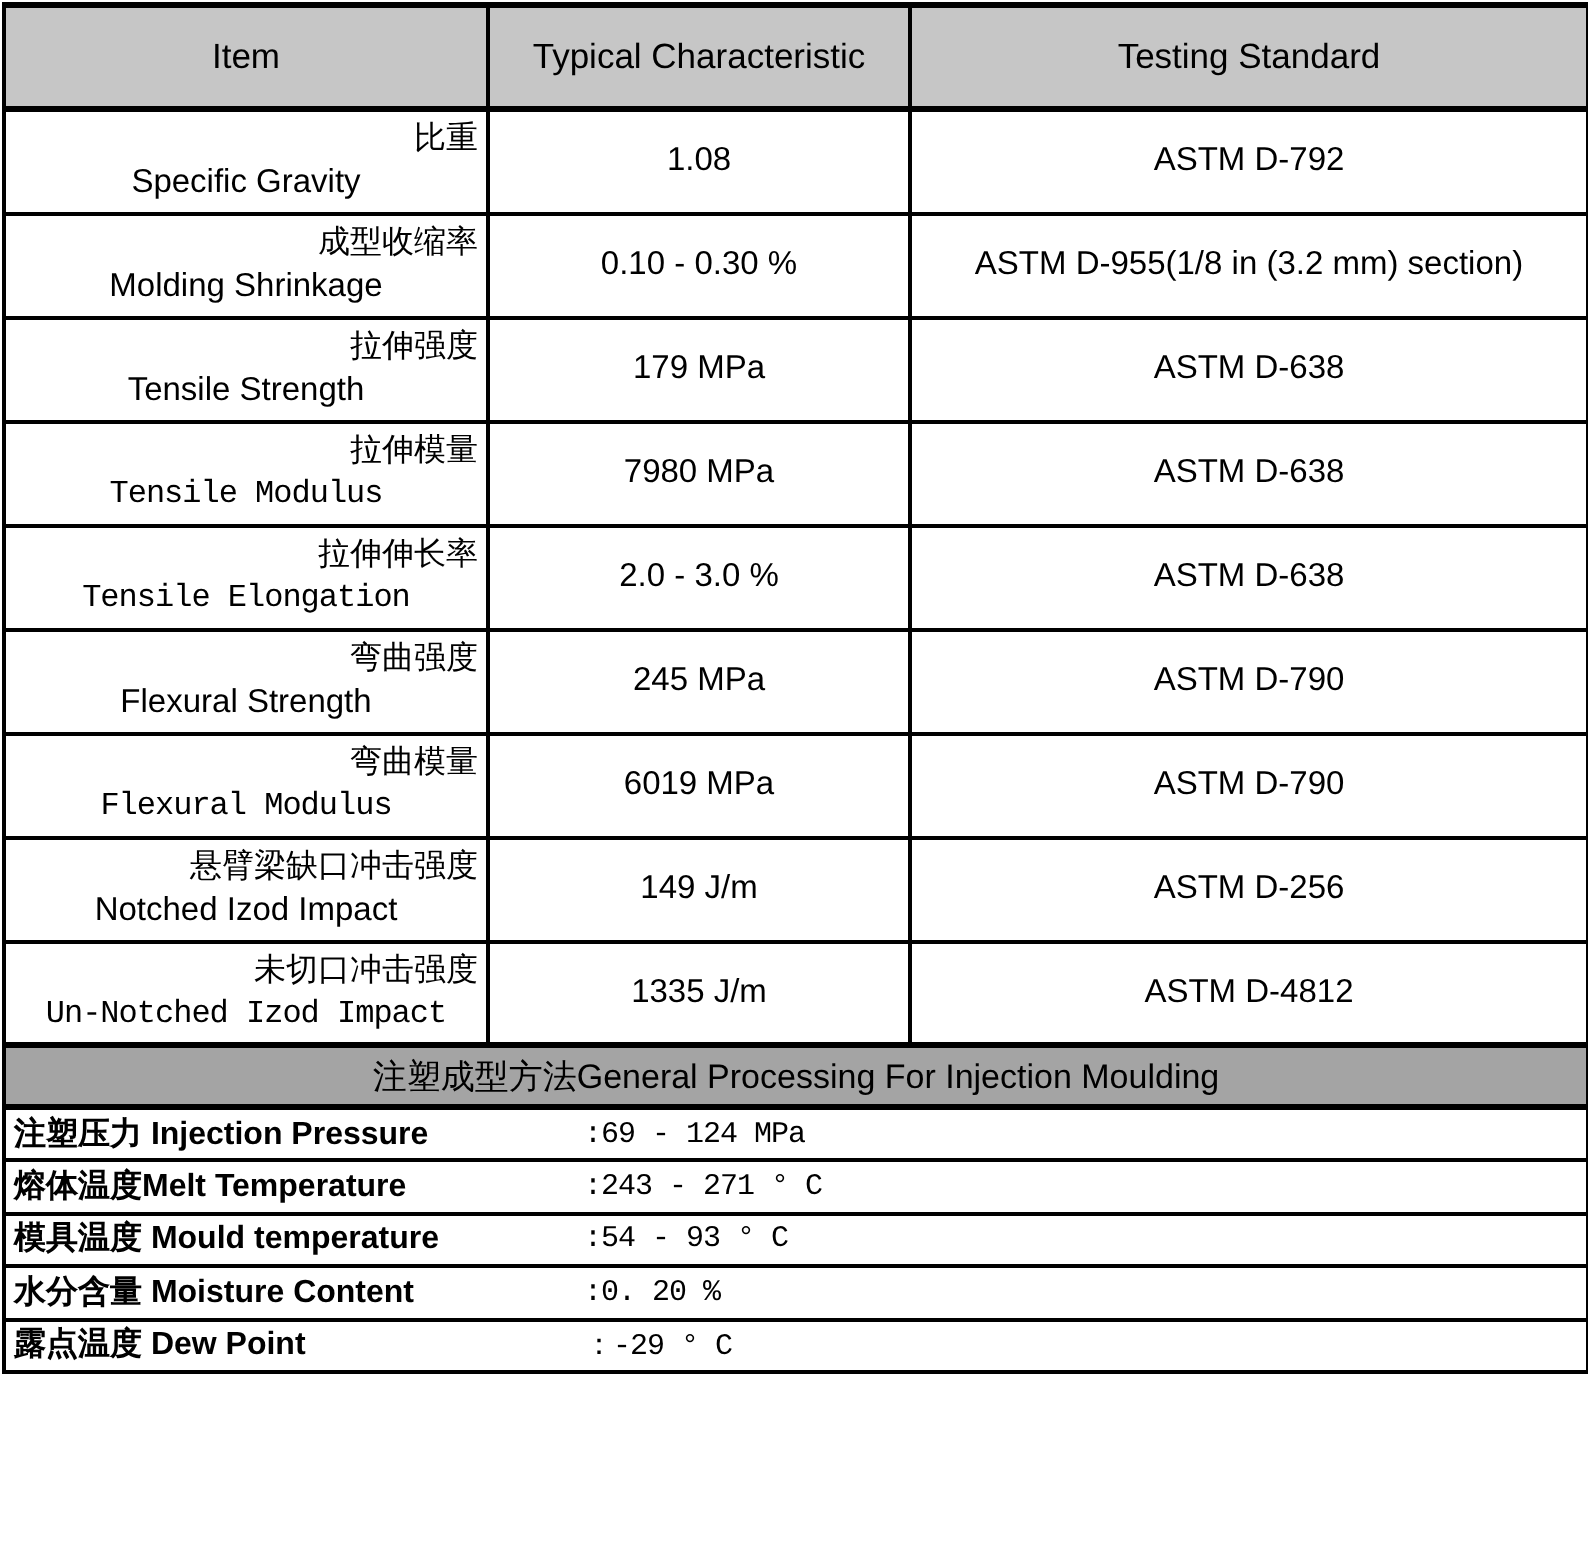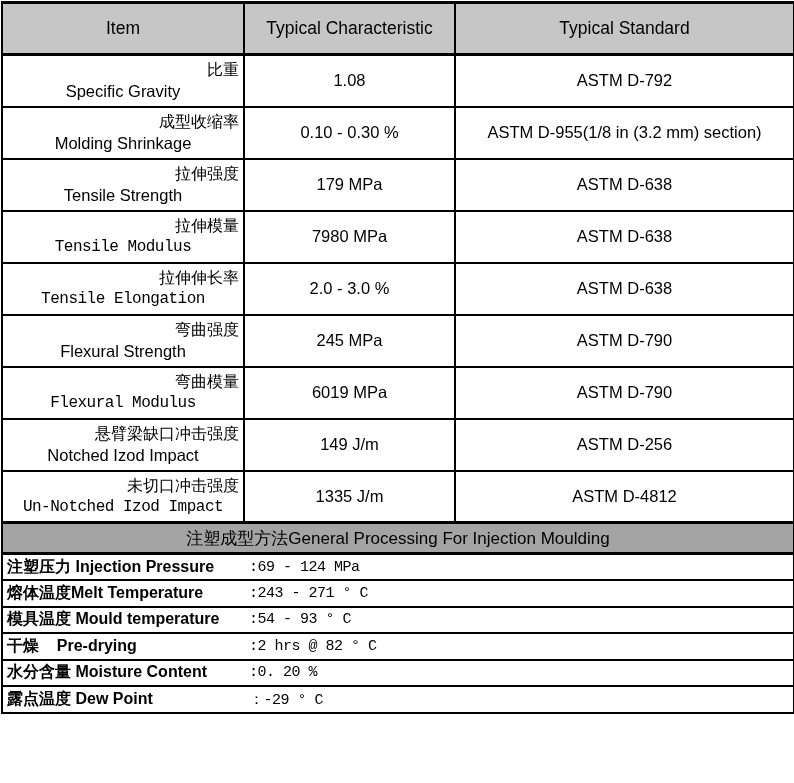--- a/index.html
+++ b/index.html
@@ -54,21 +54,21 @@
     height:31px;
     font-size:17px;
     border-top:3px solid #000;
     border-bottom:3px solid #000;
   }
   tr.proc-row td {
     height:26.5px;
     text-align:left;
     padding:0;
   }
-  .proc-line { display:flex; align-items:center; height:100%; }
+  .proc-line { display:flex; align-items:center; height:100%;gap:43px; }
   .proc-label {
     flex:0 0 246px;
     padding-left:4px;
     font-size:16px;
     font-weight:bold;
     white-space:pre;
   }
   .proc-value {
     font-family:"Liberation Mono","DejaVu Sans Mono",monospace;
     font-size:15px;
@@ -85,21 +85,21 @@
   <colgroup>
         <col class="c1">
         <col class="c2">
         <col class="c3">
       </colgroup>
 
   <tbody>
         <tr class="header-row">
     <td>Item</td>
     <td>Typical Characteristic</td>
-    <td>Typical Standard</td>
+    <td>Testing Standard</td>
   </tr>
 
   <tr class="body-row">
     <td>
       <span class="item-zh">比重</span>
       <span class="item-en" data-font="sans">Specific Gravity</span>
     </td>
     <td class="val-cell">1.08</td>
     <td class="std-cell">ASTM D-792</td>
   </tr>
@@ -195,28 +195,20 @@
         <span class="proc-label">熔体温度Melt Temperature</span>
         <span class="proc-value">:243 - 271 ° C</span>
       </div>
     </td>
   </tr>
   <tr class="proc-row">
     <td colspan="3">
       <div class="proc-line">
         <span class="proc-label">模具温度 Mould temperature</span>
         <span class="proc-value">:54 - 93 ° C</span>
-      </div>
-    </td>
-  </tr>
-  <tr class="proc-row">
-    <td colspan="3">
-      <div class="proc-line">
-        <span class="proc-label">干燥    Pre-drying</span>
-        <span class="proc-value">:2 hrs @ 82 ° C</span>
       </div>
     </td>
   </tr>
   <tr class="proc-row">
     <td colspan="3">
       <div class="proc-line">
         <span class="proc-label">水分含量 Moisture Content</span>
         <span class="proc-value">:0. 20 %</span>
       </div>
     </td>

